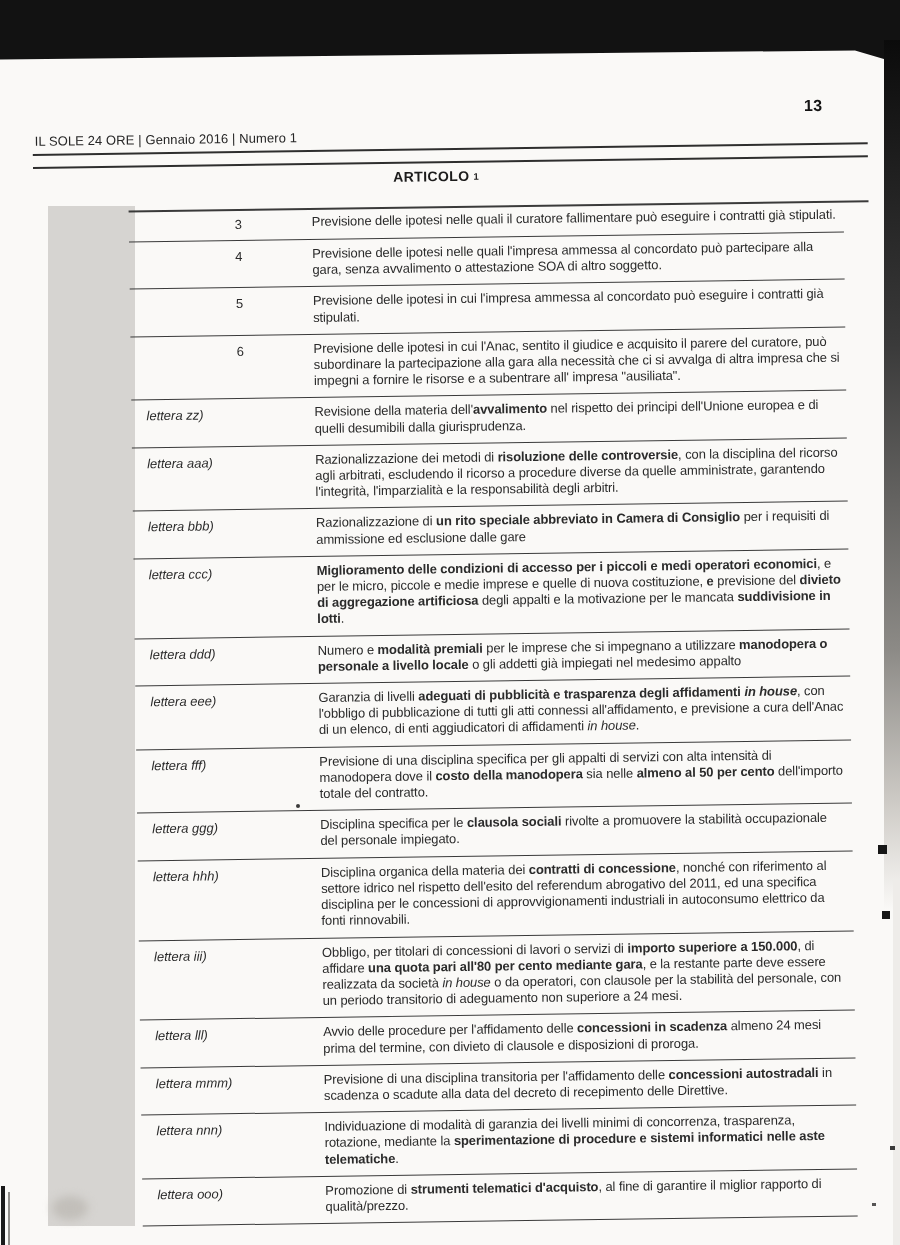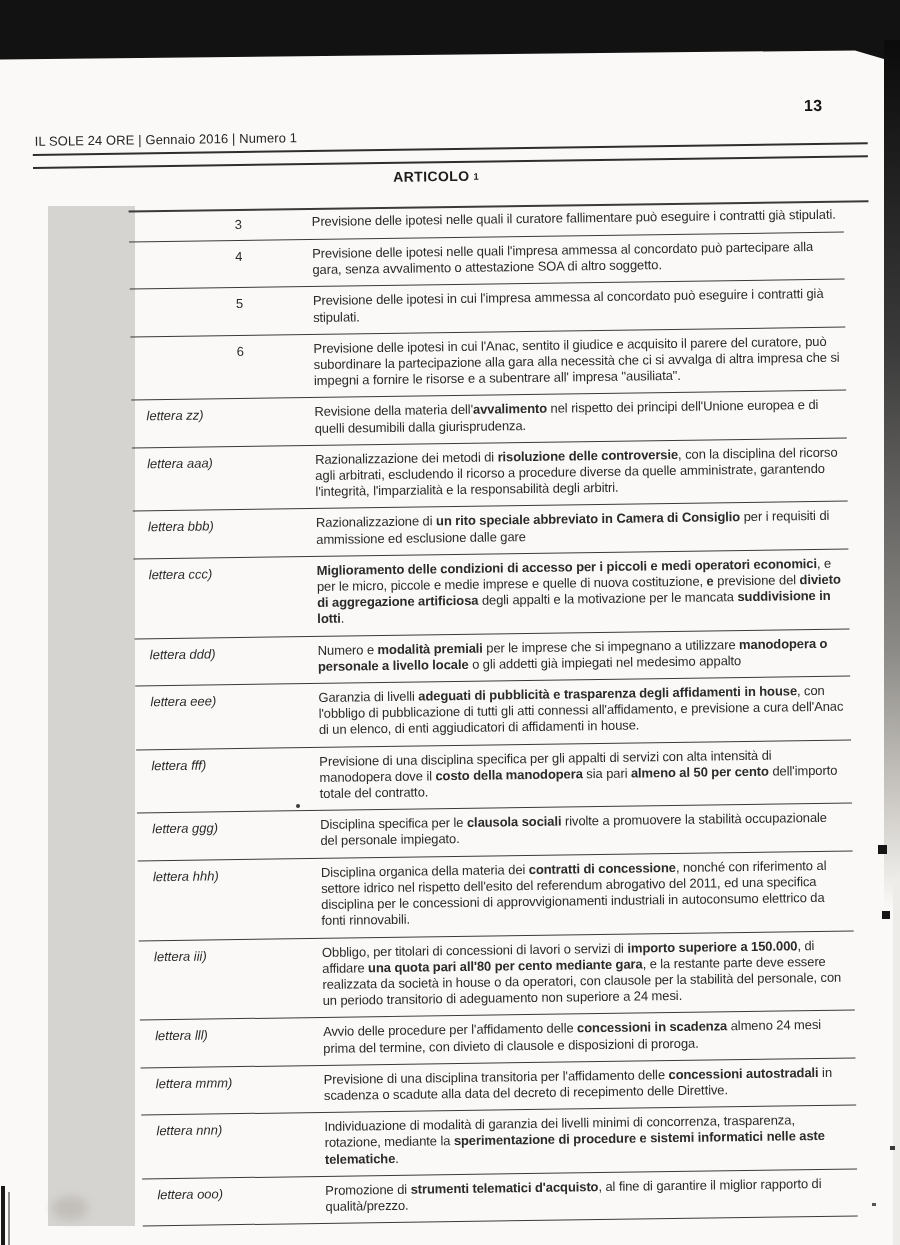--- a/index.html
+++ b/index.html
@@ -68,21 +68,21 @@
   .table{position:absolute;left:95px;top:106px;width:715px;}
   .row{display:flex;border-bottom:1.5px solid #3a3a3a;padding:6px 0 8px 0;}
   .cell-label{flex:0 0 183px;font-size:13px;padding-top:2px;color:#2b2b2b;}
   .cell-label.num{padding-left:106px;box-sizing:border-box;}
   .cell-label.lettera{padding-left:15px;box-sizing:border-box;font-style:italic;}
   .cell-text{
     flex:1;font-size:13px;line-height:16.2px;letter-spacing:-0.1px;
     padding-right:6px;color:#2b2b2b;
   }
   .cell-text .b{font-weight:700;}
-  .cell-text .i{}
+  .cell-text .i{font-style:italic;}
 </style>
 </head>
 <body>
 
 <div class="scan-root">
 
   <div class="top-band"></div>
   <div class="right-band"></div>
   <div class="right-edge-strip"></div>
   <div class="gutter-strip"></div>
@@ -138,21 +138,21 @@
         <div class="row">
           <div class="cell-label lettera">lettera ddd)</div>
           <div class="cell-text"><span>Numero e </span><span class="b">modalità premiali</span><span> per le imprese che si impegnano a utilizzare </span><span class="b">manodopera o personale a livello locale</span><span> o gli addetti già impiegati nel medesimo appalto</span></div>
         </div>
         <div class="row">
           <div class="cell-label lettera">lettera eee)</div>
           <div class="cell-text"><span>Garanzia di livelli </span><span class="b">adeguati di pubblicità e trasparenza degli affidamenti </span><span class="b i">in house</span><span>, con l'obbligo di pubblicazione di tutti gli atti connessi all'affidamento, e previsione a cura dell'Anac di un elenco, di enti aggiudicatori di affidamenti </span><span class="i">in house</span><span>.</span></div>
         </div>
         <div class="row">
           <div class="cell-label lettera">lettera fff)</div>
-          <div class="cell-text"><span>Previsione di una disciplina specifica per gli appalti di servizi con alta intensità di manodopera dove il </span><span class="b">costo della manodopera</span><span> sia pari </span><span class="b">almeno al 50 per cento</span><span> dell'importo totale del contratto.</span></div>
+          <div class="cell-text"><span>Previsione di una disciplina specifica per gli appalti di servizi con alta intensità di manodopera dove il </span><span class="b">costo della manodopera</span><span> sia nelle </span><span class="b">almeno al 50 per cento</span><span> dell'importo totale del contratto.</span></div>
         </div>
         <div class="row">
           <div class="cell-label lettera">lettera ggg)</div>
           <div class="cell-text"><span>Disciplina specifica per le </span><span class="b">clausola sociali</span><span> rivolte a promuovere la stabilità occupazionale del personale impiegato.</span></div>
         </div>
         <div class="row">
           <div class="cell-label lettera">lettera hhh)</div>
           <div class="cell-text"><span>Disciplina organica della materia dei </span><span class="b">contratti di concessione</span><span>, nonché con riferimento al settore idrico nel rispetto dell'esito del referendum abrogativo del 2011, ed una specifica disciplina per le concessioni di approvvigionamenti industriali in autoconsumo elettrico da fonti rinnovabili.</span></div>
         </div>
         <div class="row">

